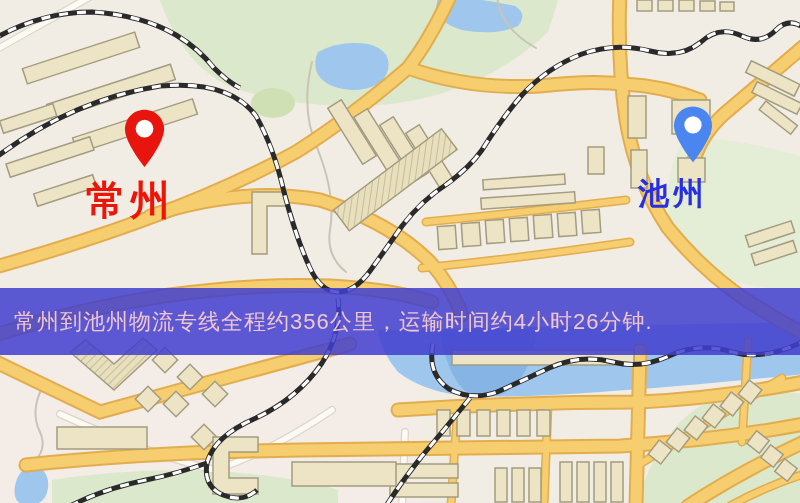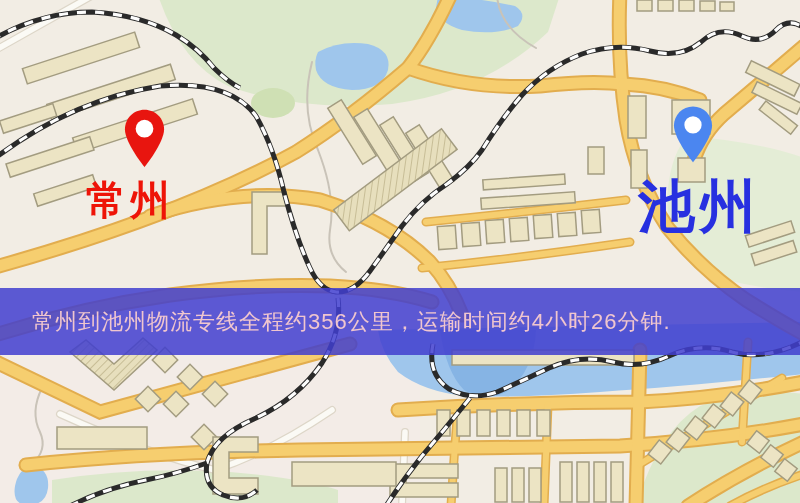--- a/index.html
+++ b/index.html
@@ -32,29 +32,29 @@
   .pin-origin{left:121px;top:107px;width:47px;height:63px;}
   .pin-dest{left:670px;top:104px;width:46px;height:61px;}
   .pin-origin .pin-body{fill:var(--pin_red,#e8150f);}
   .pin-dest .pin-body{fill:var(--pin_blue,#4b86f0);}
 
   .city-label{
     position:absolute;font-family:"Liberation Serif","DejaVu Serif",serif;
     font-weight:bold;letter-spacing:4px;line-height:1;white-space:nowrap;
   }
   .label-origin{left:86px;top:181px;font-size:40px;color:var(--origin_label_color,#ee1408);}
-  .label-dest{left:638px;top:178px;font-size:57px;color:var(--dest_label_color,#2730e0);}
+  .label-dest{left:638px;top:178px;font-size:31px;color:var(--dest_label_color,#2730e0);}
 
   .banner{
     position:absolute;left:0;top:288px;width:800px;height:67px;
     background:var(--banner_bg,rgba(65,62,207,0.85));
     display:flex;align-items:center;
   }
   .banner-text{
-    padding-left:32px;font-size:22px;letter-spacing:1px;
+    padding-left:14px;font-size:22px;letter-spacing:1px;
     color:var(--banner_text,#f0c6ce);white-space:nowrap;
   }
 </style>
 </head>
 <body>
 
 <div class="stage">
 
   <svg class="map-art" viewBox="0 0 800 503" aria-hidden="true">
     <defs>

